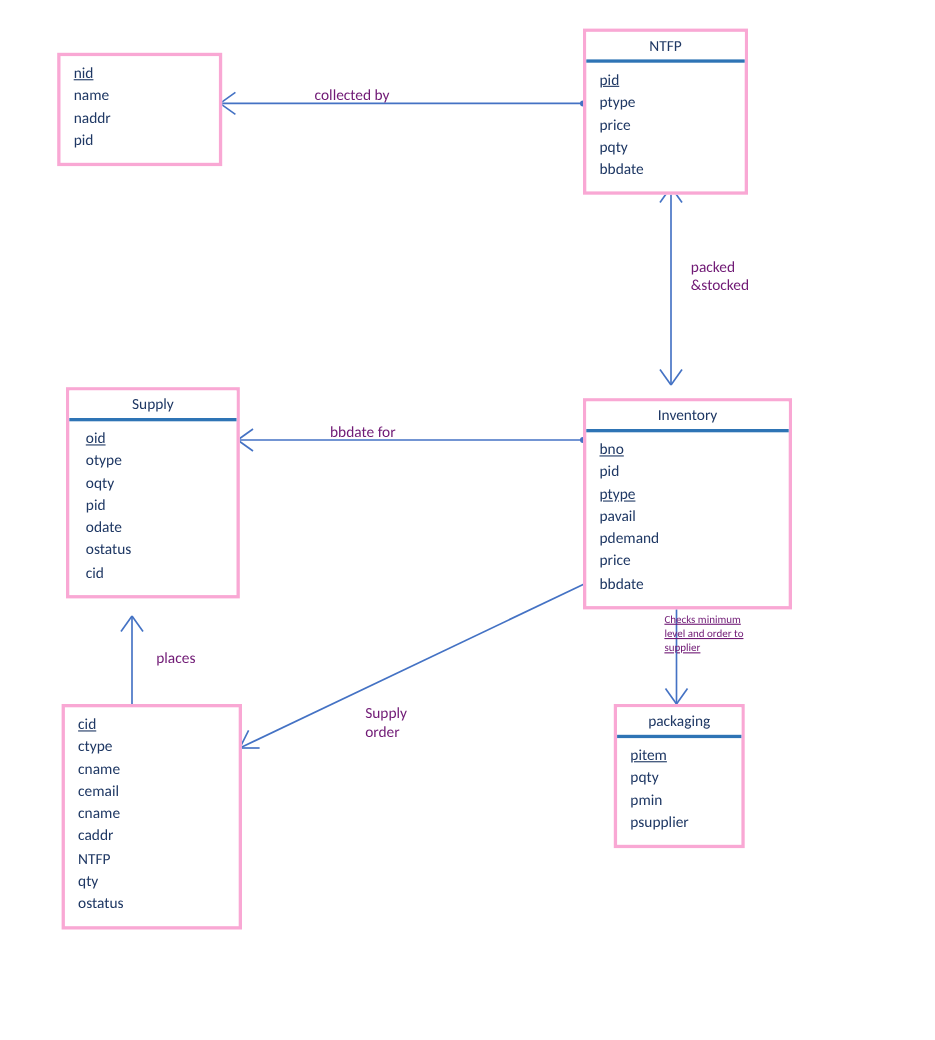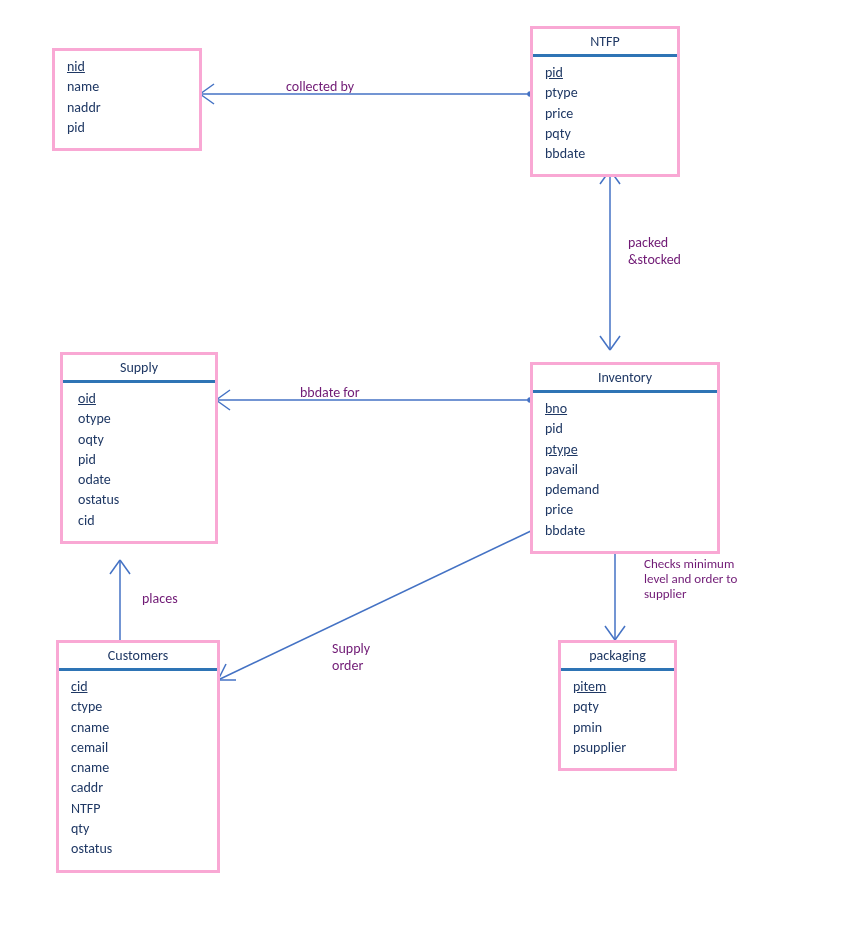--- a/index.html
+++ b/index.html
@@ -134,21 +134,20 @@
     <div>pid</div>
     <div class="pk">ptype</div>
     <div>pavail</div>
     <div>pdemand</div>
     <div>price</div>
     <div>bbdate</div>
   </div>
 </div>
 
 <div class="entity" style="left:56px; top:640px; width:164px;">
-  <div class="title">Customers</div>
   <div class="attrs">
     <div class="pk">cid</div>
     <div>ctype</div>
     <div>cname</div>
     <div>cemail</div>
     <div>cname</div>
     <div>caddr</div>
     <div>NTFP</div>
     <div>qty</div>
     <div>ostatus</div>
@@ -165,17 +164,17 @@
   </div>
 </div>
 
 <div class="rel-label" style="left:286px; top:78px;">collected by</div>
 <div class="rel-label" style="left:628px; top:234px;">packed
 &amp;stocked</div>
 <div class="rel-label" style="left:300px; top:384px;">bbdate for</div>
 <div class="rel-label" style="left:142px; top:590px;">places</div>
 <div class="rel-label" style="left:332px; top:640px;">Supply
 order</div>
-<div class="rel-label" style="left:644px; top:556px; font-size:13px;">Checks minimum
+<div class="rel-label" style="left:604px; top:556px; font-size:10px;text-decoration:underline;">Checks minimum
 level and order to
 supplier</div>
 
 </div>
 
 </body></html>

